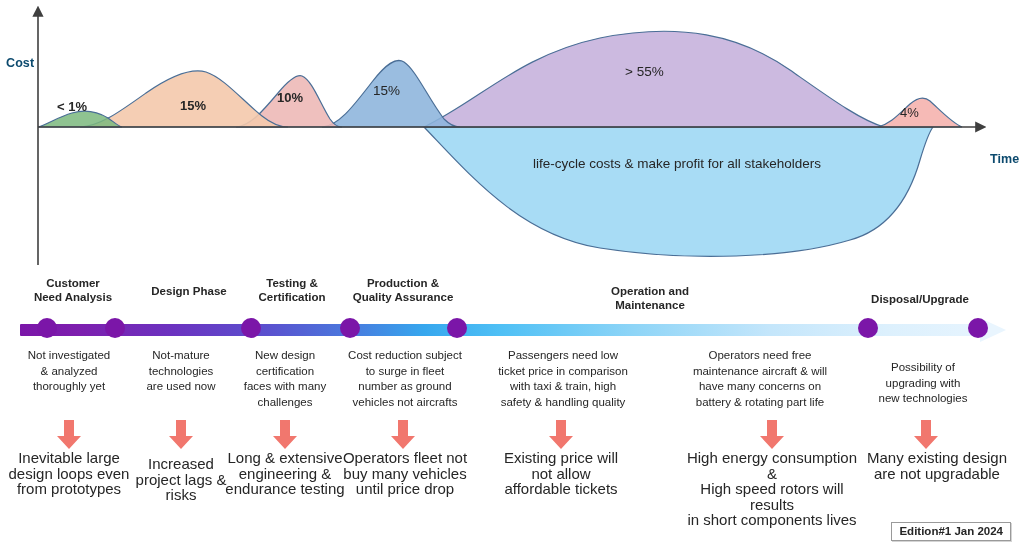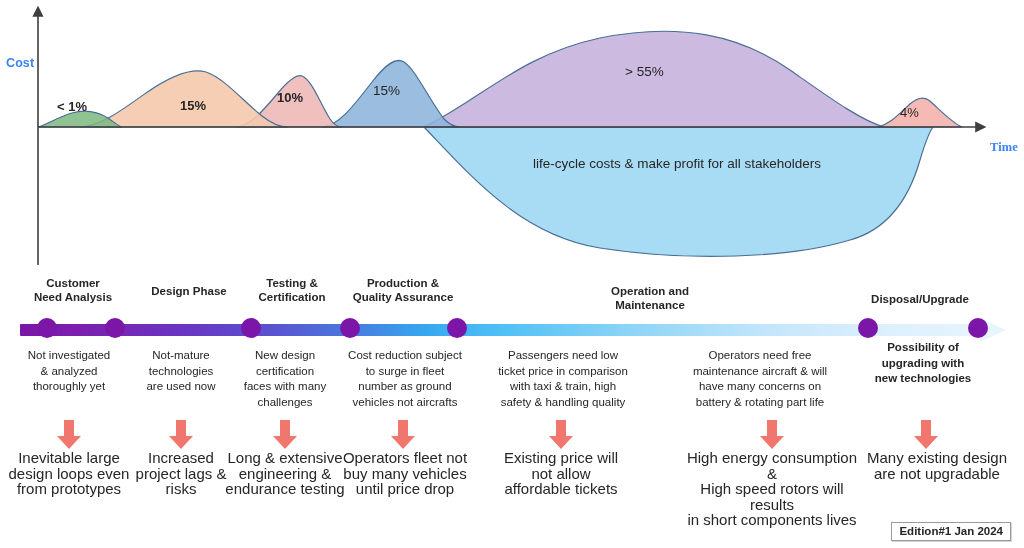--- a/index.html
+++ b/index.html
@@ -10,25 +10,25 @@
     color:#262626;
     position:relative;
     overflow:hidden;
   }
   #stage{position:absolute;inset:0;}
 
   
   #chart{position:absolute;left:0;top:0;width:1024px;height:272px;}
   .axis-label{
     position:absolute;
-    font-size:12.5px;font-weight:bold;color:#3b82f6;
+    font-size:12.5px;font-weight:bold;color:#0c4a6e;
     letter-spacing:.1px;
   }
   #cost-label{left:6px;top:56px;}
-  #time-label{left:990px;top:140px;font-family:Liberation Serif, serif;}
+  #time-label{left:990px;top:152px;}
 
   .band-label{
     position:absolute;
     font-size:13px;font-weight:bold;color:#262626;
     white-space:nowrap;
   }
   .band-label.plain{font-weight:bold;}
 
   #note-income{
     position:absolute;left:533px;top:154px;width:350px;
@@ -226,21 +226,21 @@
       <div>safety &amp; handling quality</div>
     </div>
 
     <div class="need-text" style="left:676px;top:76px;width:168px;">
       <div>Operators need free</div>
       <div>maintenance aircraft &amp; will</div>
       <div>have many concerns on</div>
       <div>battery &amp; rotating part life</div>
     </div>
 
-    <div class="need-text" style="left:862px;top:68px;width:122px;font-weight:bold;">
+    <div class="need-text" style="left:862px;top:88px;width:122px;">
       <div>Possibility of</div>
       <div>upgrading with</div>
       <div>new technologies</div>
     </div>
 
     <svg class="arrow-down" style="left:56px;top:148px;" viewBox="0 0 26 30">
       <path d="M8,0 L18,0 L18,16 L25,16 L13,29 L1,16 L8,16 Z" fill="#f1776e"></path>
     </svg>
     <svg class="arrow-down" style="left:168px;top:148px;" viewBox="0 0 26 30">
       <path d="M8,0 L18,0 L18,16 L25,16 L13,29 L1,16 L8,16 Z" fill="#f1776e"></path>
@@ -260,21 +260,21 @@
     <svg class="arrow-down" style="left:913px;top:148px;" viewBox="0 0 26 30">
       <path d="M8,0 L18,0 L18,16 L25,16 L13,29 L1,16 L8,16 Z" fill="#f1776e"></path>
     </svg>
 
     <div class="impact-text" style="left:4px;top:178px;width:130px;">
       <div>Inevitable large</div>
       <div>design loops even</div>
       <div>from prototypes</div>
     </div>
 
-    <div class="impact-text" style="left:128px;top:178px;width:106px;">
+    <div class="impact-text" style="left:128px;top:184px;width:106px;">
       <div>Increased</div>
       <div>project lags &amp;</div>
       <div>risks</div>
     </div>
 
     <div class="impact-text" style="left:220px;top:178px;width:130px;">
       <div>Long &amp; extensive</div>
       <div>engineering &amp;</div>
       <div>endurance testing</div>
     </div>

